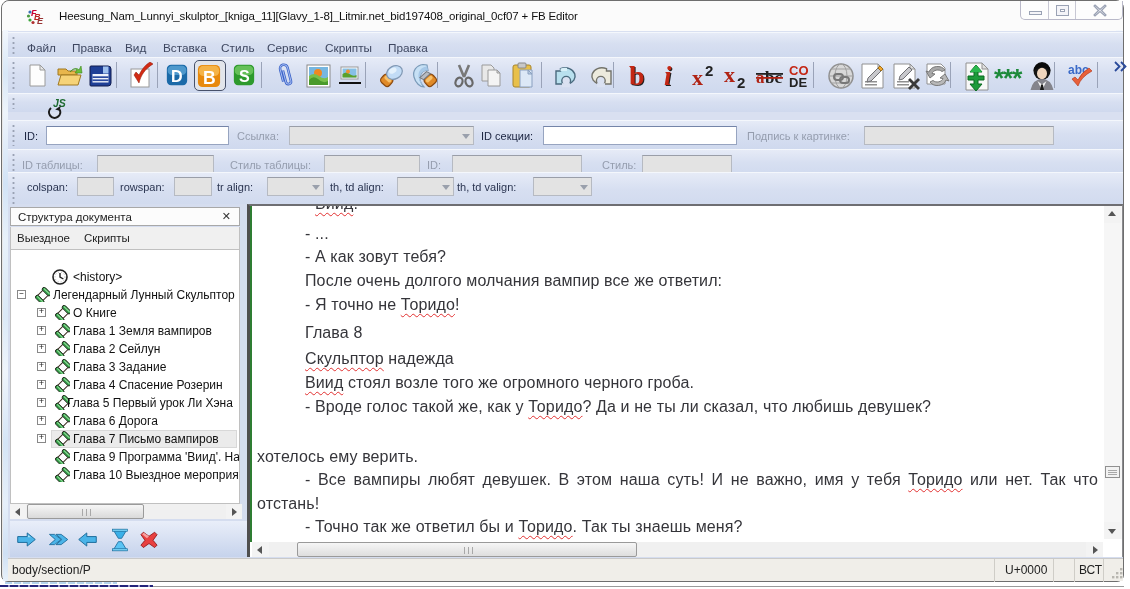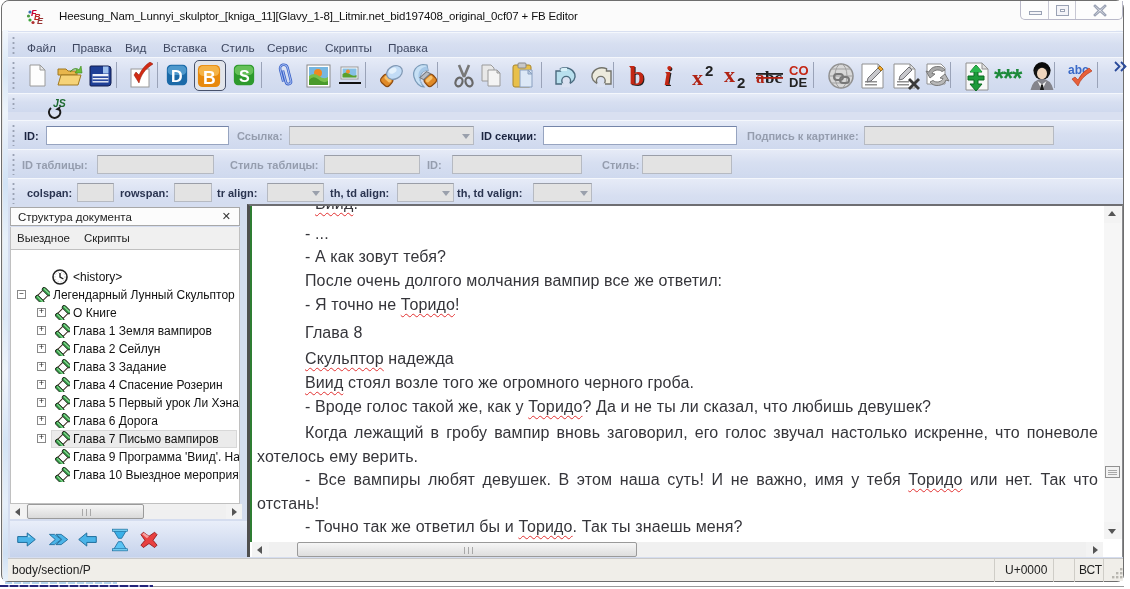--- a/index.html
+++ b/index.html
@@ -13,21 +13,21 @@
 .grip{position:absolute;left:4px;top:3px;bottom:3px;width:3px;background-image:radial-gradient(circle at 1.5px 2px,#9aa2b4 1px,transparent 1.2px);background-size:3px 5px}
 .vsep{position:absolute;top:4px;width:1px;height:26px;background:#9aa3b8}
 .menu{font-size:11.8px;color:#3e4760;position:absolute;top:8px}
 #statusbar{position:absolute;left:6px;top:557px;width:1115px;height:23px;background:#f0eeе9;background:#f0eee9;border-top:1px solid #c9c9c9;font-size:12px;color:#222}
 #mainarea{position:absolute;left:6px;top:203px;width:1115px;height:354px;background:#d5ddef}
 #panel{position:absolute;left:2px;top:2px;width:234px;height:351px}
 #textarea{position:absolute;left:239px;top:0px;width:876px;height:353px;background:#fff;border-left:3px solid #4f4f4f;border-top:2px solid #6e6e72;border-right:1px solid #8a8a8e;overflow:hidden}
 #greenline{position:absolute;left:0px;top:0;width:2px;height:336px;background:#2e7d32}
 .t{position:absolute;font-size:16px;color:#35353a;white-space:nowrap;letter-spacing:0.12px;margin-top:1px}
 .sq{text-decoration:underline wavy #e23030 1px;text-decoration-skip-ink:none;text-underline-offset:3px}
-.lbl{position:absolute;font-size:11px;font-weight:bold;white-space:nowrap}
+.lbl{position:absolute;font-size:11px;font-weight:normal;white-space:nowrap}
 .on{color:#1b2440}.off{color:#959dae}.on2{color:#2a3450}
 .fi{position:absolute;height:19px;background:#e3e3e3;border:1px solid #b6bac2;border-top-color:#9a9ea8}
 input.fi{background:#fff;border:1px solid #97a4c0;border-top-color:#7484a8;outline:none}
 .dd .da{position:absolute;right:3px;top:7px;width:0;height:0;border-left:4px solid transparent;border-right:4px solid transparent;border-top:5px solid #9aa0ac}
 #phead{position:absolute;left:0;top:1px;width:230px;height:19px;background:#fcfcfc;border:1px solid #a8a8a8;font-size:11.5px;color:#222;padding:3px 0 0 7px}
 #pclose{position:absolute;right:8px;top:2px;font-size:11px;color:#333}
 #ptabs{position:absolute;left:0;top:21px;width:230px;height:23px;background:#f0f0f0;border:1px solid #c0c0c0;border-top:none;font-size:11.5px;color:#222;padding-top:5px}
 #ptree{position:absolute;left:0;top:44px;width:230px;height:254px;background:#fff;border:1px solid #c0c0c0;border-top:none;overflow:hidden}
 .trow{position:absolute;left:0;width:230px;height:18px}
 .ticon{position:absolute;top:1px}
@@ -355,21 +355,21 @@
       <div class="lbl off" style="left:14px;top:9px">ID таблицы:</div>
       <div class="fi" style="left:89px;top:5px;width:117px"></div>
       <div class="lbl off" style="left:222px;top:9px">Стиль таблицы:</div>
       <div class="fi" style="left:316px;top:5px;width:96px"></div>
       <div class="lbl off" style="left:419px;top:9px">ID:</div>
       <div class="fi" style="left:444px;top:5px;width:130px"></div>
       <div class="lbl off" style="left:594px;top:9px">Стиль:</div>
       <div class="fi" style="left:634px;top:5px;width:90px"></div>
     </div>
 
-    <div class="row" style="top:147px;height:38px" id="frow3">
+    <div class="row" style="top:141px;height:38px" id="frow3">
       <div class="grip"></div>
       <div class="lbl on2" style="left:19px;top:8px">colspan:</div>
       <div class="fi" style="left:69px;top:4px;width:37px"></div>
       <div class="lbl on2" style="left:112px;top:8px">rowspan:</div>
       <div class="fi" style="left:166px;top:4px;width:38px"></div>
       <div class="lbl on2" style="left:209px;top:8px">tr align:</div>
       <div class="fi dd" style="left:259px;top:4px;width:57px">
           <span class="da"></span>
         </div>
       <div class="lbl on2" style="left:322px;top:8px">th, td align:</div>
@@ -436,21 +436,21 @@
             <svg class="ticon sc" style="left:44px">
               <use href="#scroll"></use>
             </svg>
             <span class="ttxt" style="left:62px">Глава 4 Спасение Розерин</span>
           </div>
         <div class="trow" style="top:144px">
             <span class="ebox" style="left:26px">+</span>
             <svg class="ticon sc" style="left:44px">
               <use href="#scroll"></use>
             </svg>
-            <span class="ttxt" style="left:62px">Глава 5 Первый урок Ли Хэна</span>
+            <span class="ttxt" style="left:56px">Глава 5 Первый урок Ли Хэна</span>
           </div>
         <div class="trow" style="top:162px">
             <span class="ebox" style="left:26px">+</span>
             <svg class="ticon sc" style="left:44px">
               <use href="#scroll"></use>
             </svg>
             <span class="ttxt" style="left:62px">Глава 6 Дорога</span>
           </div>
         <div class="trow" style="top:180px">
             <div class="tsel"></div>
@@ -514,21 +514,20 @@
       <div id="greenline"></div>
       <div class="t" style="left:55px;top:-12px">- <span class="sq">Виид</span>.</div>
       <div class="t" style="left:55px;top:18px">- ...</div>
       <div class="t" style="left:55px;top:41px">- А как зовут тебя?</div>
       <div class="t" style="left:55px;top:65px">После очень долгого молчания вампир все же ответил:</div>
       <div class="t" style="left:55px;top:89px">- Я точно не <span class="sq">Торидо</span>!</div>
       <div class="t" style="left:55px;top:117px">Глава 8</div>
       <div class="t" style="left:55px;top:143px"><span class="sq">Скульптор</span> надежда</div>
       <div class="t" style="left:55px;top:167px"><span class="sq">Виид</span> стоял возле того же огромного черного гроба.</div>
       <div class="t" style="left:55px;top:191px">- Вроде голос такой же, как у <span class="sq">Торидо</span>? Да и не ты ли сказал, что любишь девушек?</div>
-      <div class="t j" style="left:55px;top:217px;width:793px;word-spacing:-0.6px">Когда лежащий в гробу вампир вновь заговорил, его голос звучал настолько искренне, что поневоле</div>
       <div class="t" style="left:7px;top:241px">хотелось ему верить.</div>
       <div class="t j" style="left:55px;top:264px;width:793px;word-spacing:-0.6px">- Все вампиры любят девушек. В этом наша суть! И не важно, имя у тебя <span class="sq">Торидо</span> или нет. Так что</div>
       <div class="t" style="left:7px;top:288px">отстань!</div>
       <div class="t" style="left:55px;top:311px">- Точно так же ответил бы и <span class="sq">Торидо</span>. Так ты знаешь меня?</div>
       <div id="vscroll">
         <div class="sbtn" style="left:0;top:0;width:17px;height:17px">
             <span class="arr au"></span>
           </div>
         <div class="sbtn" style="left:0;bottom:0;width:17px;height:17px">
             <span class="arr ad"></span>

